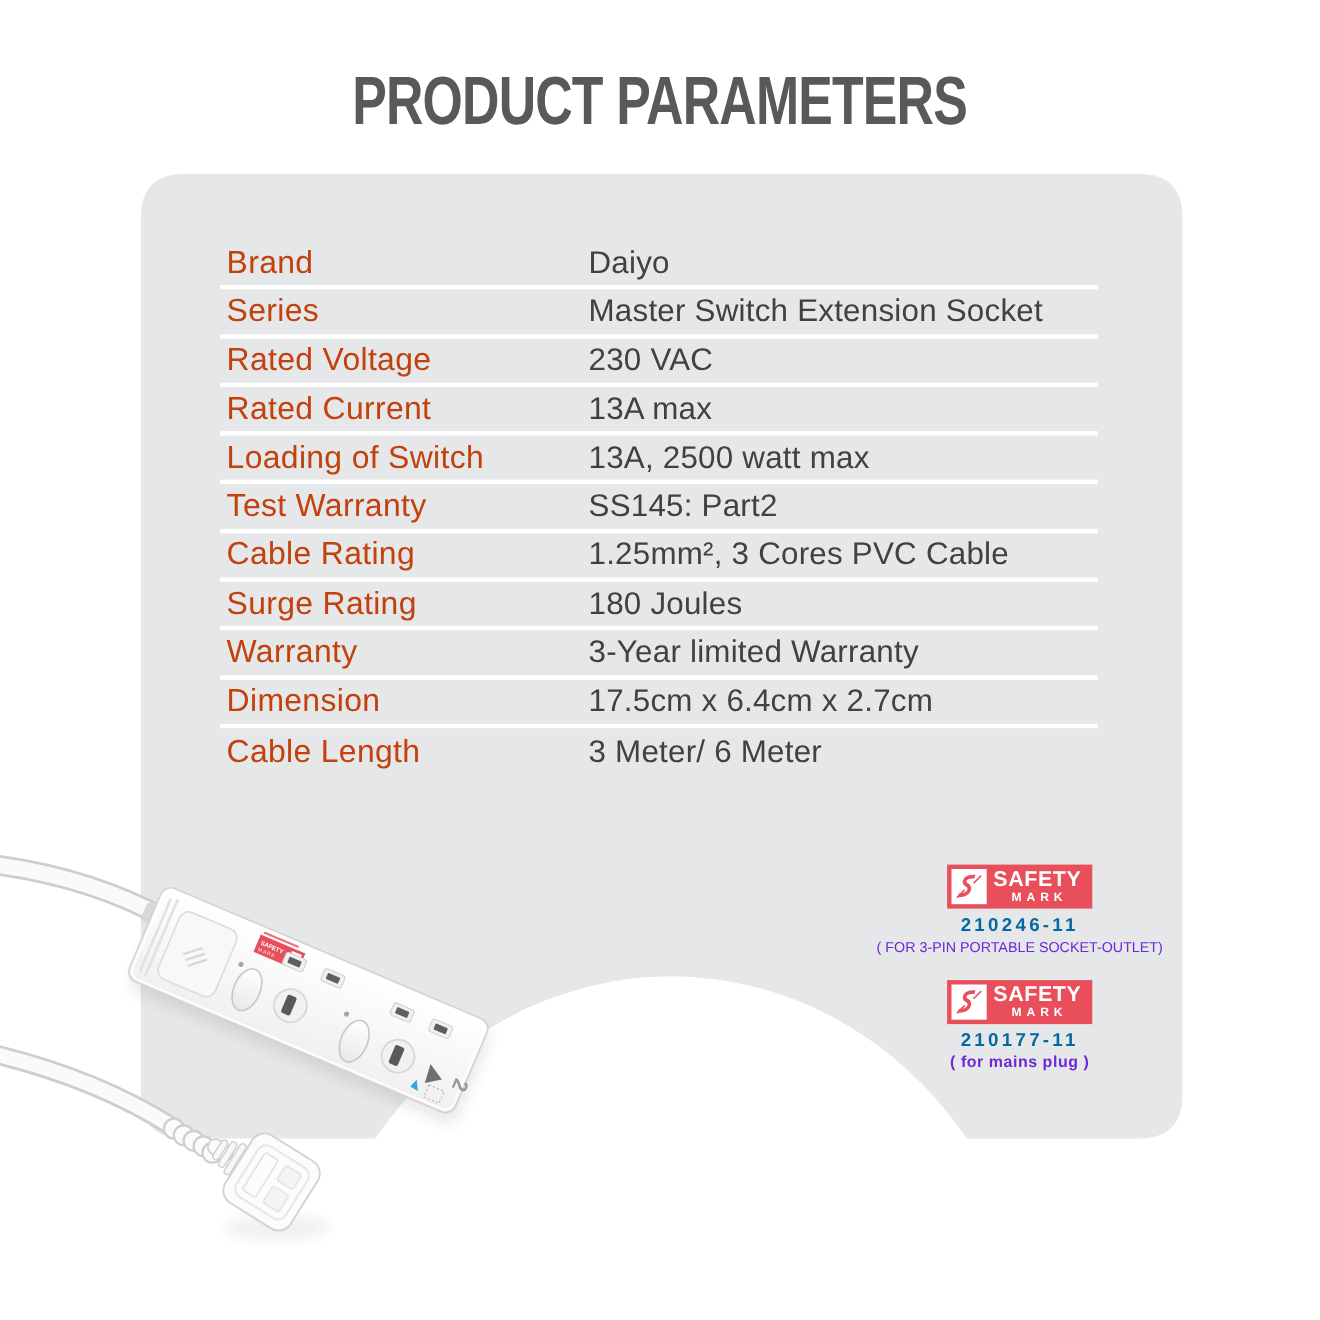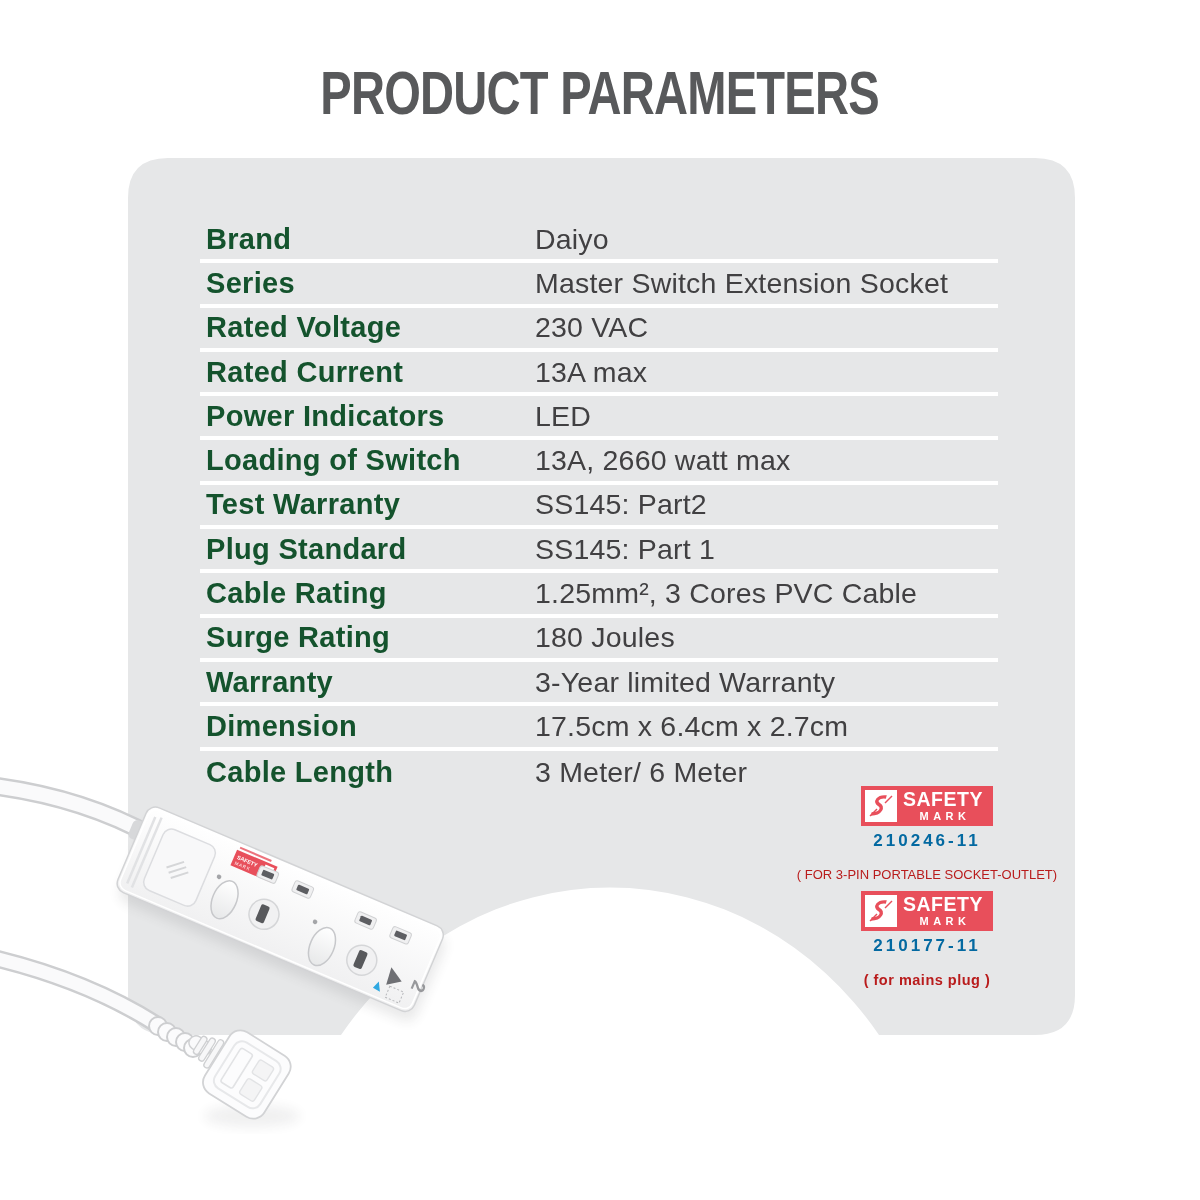--- a/index.html
+++ b/index.html
@@ -18,21 +18,21 @@
   
   .panel-svg{position:absolute;left:0;top:0;z-index:1;}
   
   .spec-table{position:absolute;left:200px;top:219px;width:798px;z-index:2;}
   .row{
     box-sizing:border-box;height:44.3px;display:flex;align-items:center;
     border-bottom:4px solid #ffffff;padding-left:6px;
   }
   .row:last-child{border-bottom:none;}
   .lbl{
-    width:329px;flex:0 0 329px;font-size:29px;font-weight:bold;color:#14532d;
+    width:329px;flex:0 0 329px;font-size:29px;font-weight:normal;color:#c2410c;
     letter-spacing:0.3px;white-space:nowrap;
   }
   .val{
     font-size:28.5px;font-weight:normal;color:#414042;letter-spacing:0.2px;
     white-space:nowrap;
   }
   
   .badge-block{position:absolute;width:274px;text-align:center;z-index:3;}
   .badge-block.first{left:790px;top:786px;}
   .badge-block.second{left:790px;top:891px;}
@@ -43,21 +43,21 @@
   .badge-logo{
     width:32px;height:32px;background:#ffffff;flex:0 0 32px;
     display:flex;align-items:center;justify-content:center;
   }
   .badge-txt{flex:1;color:#ffffff;line-height:1;text-align:center;}
   .badge-line1{font-size:19.5px;font-weight:bold;letter-spacing:0.5px;}
   .badge-line2{font-size:11px;font-weight:bold;letter-spacing:4.5px;margin-top:2px;text-indent:4px;}
   .badge-number{
     margin-top:5px;font-size:17px;font-weight:bold;color:#0369a1;letter-spacing:3px;
   }
-  .badge-caption{margin-top:16px;font-size:13px;color:#b91c1c;white-space:nowrap;}
+  .badge-caption{margin-top:2px;font-size:13px;color:#6d28d9;white-space:nowrap;}
   .badge-block.second .badge-caption{font-size:14.5px;font-weight:bold;letter-spacing:0.5px;text-align:center;}
   
   .product-svg{position:absolute;left:0;top:760px;z-index:5;}
 </style>
 </head>
 <body>
 
 <svg class="panel-svg" width="1200" height="1200" viewBox="0 0 1200 1200">
   <path d="M 168 158 L 1035 158 Q 1075 158 1075 198 L 1075 995 Q 1075 1035 1035 1035
            L 879 1035 A 335 365 0 0 0 341 1035 L 168 1035 Q 128 1035 128 995
@@ -79,34 +79,26 @@
   </div>
   <div class="row">
     <span class="lbl">Rated Voltage</span>
     <span class="val">230 VAC</span>
   </div>
   <div class="row">
     <span class="lbl">Rated Current</span>
     <span class="val">13A max</span>
   </div>
   <div class="row">
-    <span class="lbl">Power Indicators</span>
-    <span class="val">LED</span>
-  </div>
-  <div class="row">
     <span class="lbl">Loading of Switch</span>
-    <span class="val">13A, 2660 watt max</span>
+    <span class="val">13A, 2500 watt max</span>
   </div>
   <div class="row">
     <span class="lbl">Test Warranty</span>
     <span class="val">SS145: Part2</span>
-  </div>
-  <div class="row">
-    <span class="lbl">Plug Standard</span>
-    <span class="val">SS145: Part 1</span>
   </div>
   <div class="row">
     <span class="lbl">Cable Rating</span>
     <span class="val">1.25mm², 3 Cores PVC Cable</span>
   </div>
   <div class="row">
     <span class="lbl">Surge Rating</span>
     <span class="val">180 Joules</span>
   </div>
   <div class="row">

